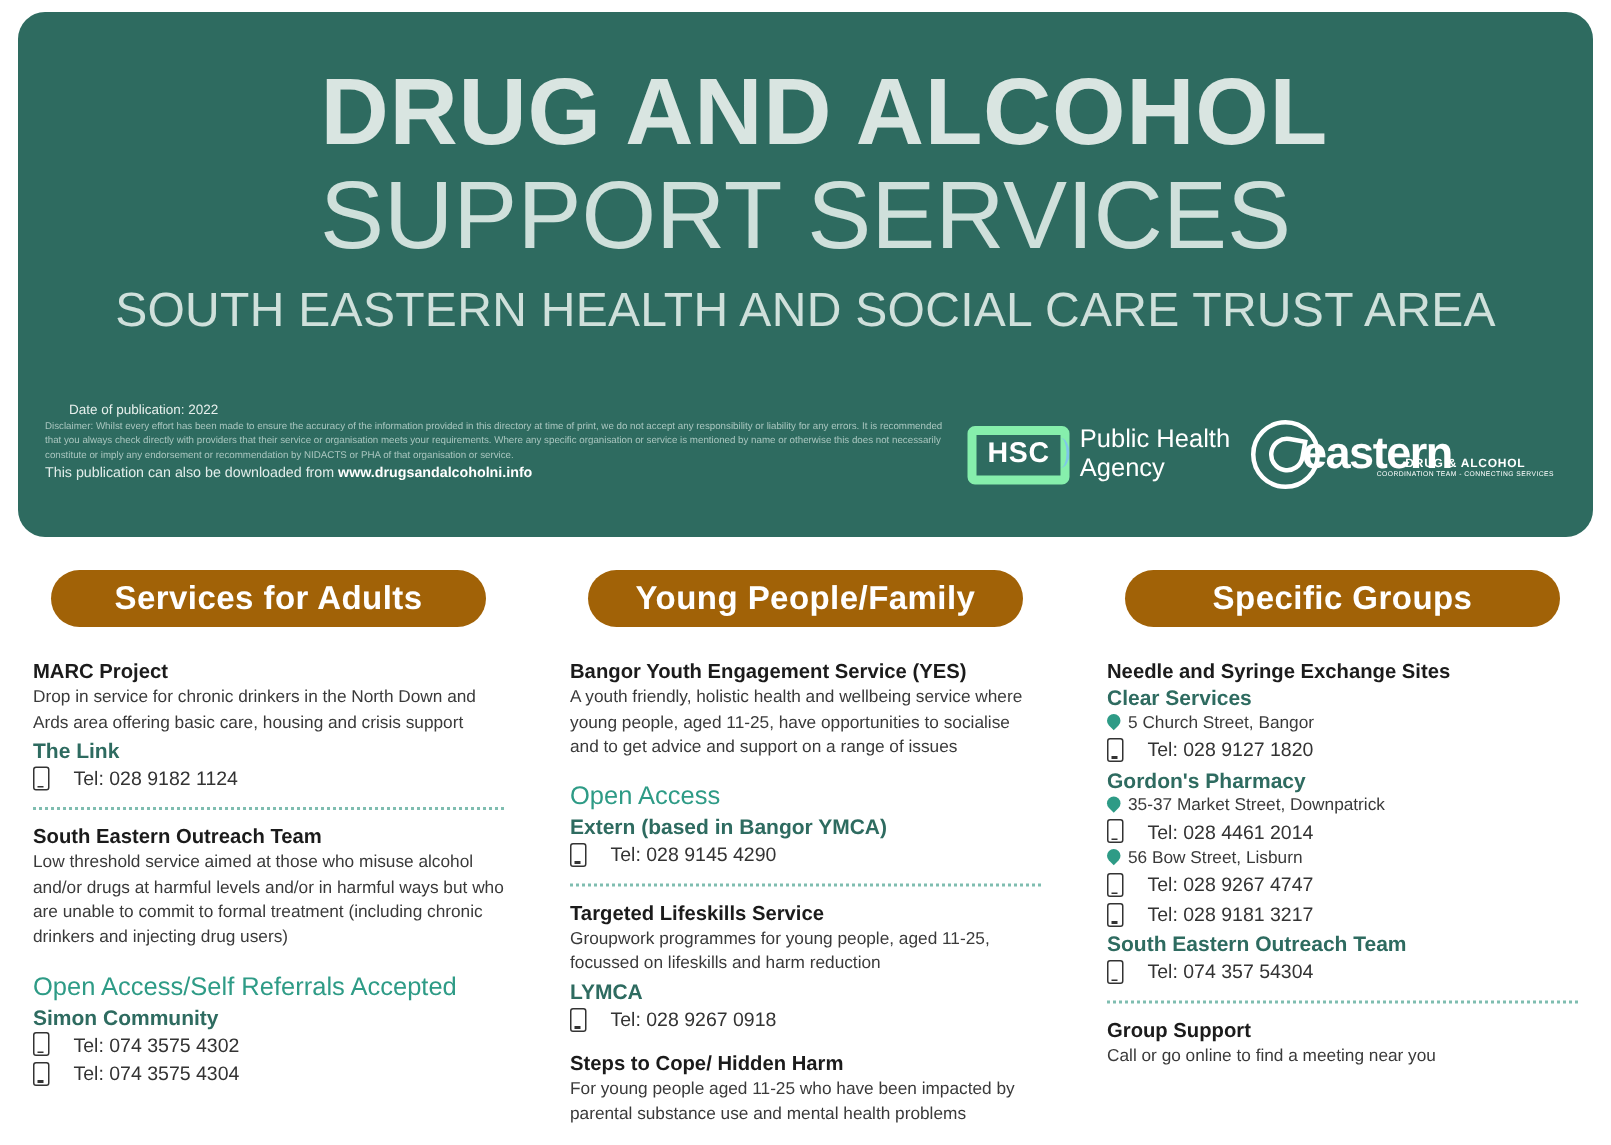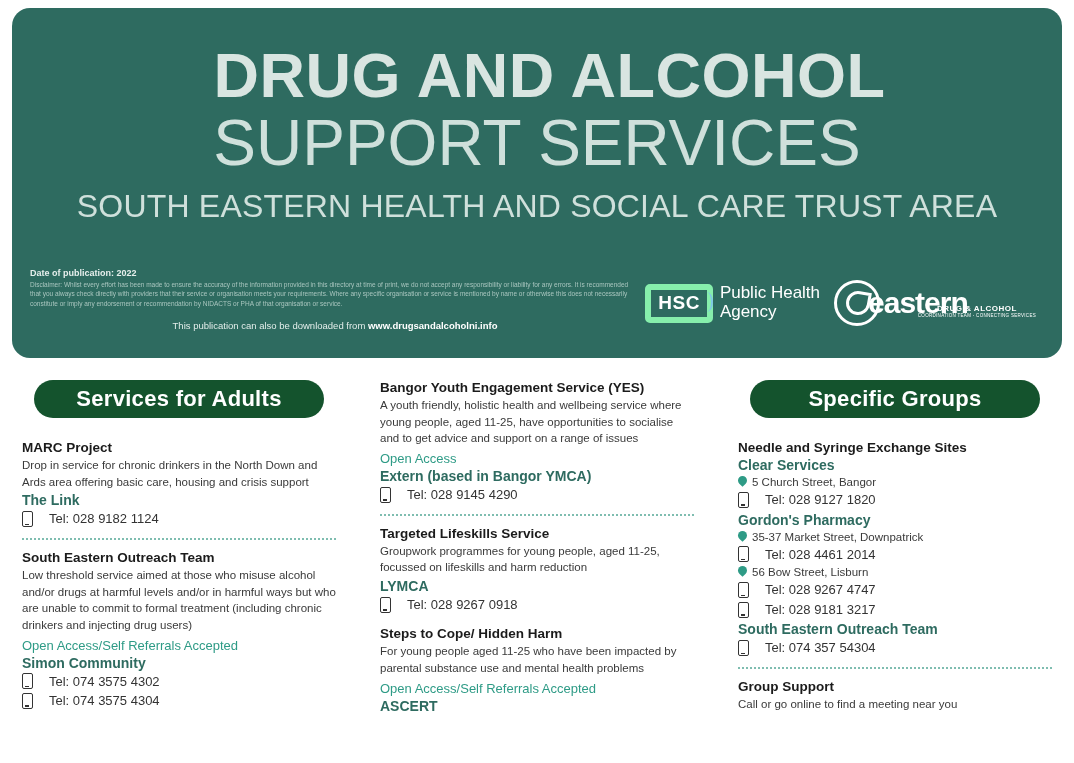--- a/index.html
+++ b/index.html
@@ -56,34 +56,34 @@
 
   .pub-info {
     position: absolute;
     left: 18px;
     top: 260px;
     width: 610px;
     color: #cfe0db;
   }
   .pub-date {
     font-size: 9px;
-    font-weight: bold;
+    font-weight: normal;
     color: #e6efec;
     margin-bottom: 2px;
+    margin-left: 16px;
   }
   .disclaimer {
     font-size: 6.5px;
     line-height: 1.45;
     color: #a9c6bf;
   }
   .download-line {
-    margin-top: 12px;
+    margin-top: 2px;
     font-size: 9.5px;
     color: #e2edea;
-    text-align: center;
   }
   .download-line b { color: #ffffff; }
 
   
   .logos {
     position: absolute;
     right: 26px;
     top: 272px;
     display: flex;
     align-items: center;
@@ -168,21 +168,21 @@
     left: 0;
     width: 1074px;
     display: flex;
   }
   .col {
     width: 358px;
     box-sizing: border-box;
     padding: 0 22px;
   }
   .col-head {
-    background: #14532d;
+    background: #a16207;
     border-radius: 22px;
     height: 38px;
     display: flex;
     align-items: center;
     justify-content: center;
     margin: 0 12px 22px 12px;
   }
   .col-head span {
     color: #ffffff;
     font-size: 22px;
@@ -197,23 +197,23 @@
     color: #1b1b1b;
     margin-bottom: 2px;
   }
   .entry-desc {
     font-size: 11.5px;
     color: #3a3a3a;
     line-height: 1.45;
     margin-bottom: 2px;
   }
   .entry-green {
-    font-size: 13px;
+    font-size: 17px;
     color: #2e9b86;
-    margin: 4px 0 2px 0;
+    margin: 14px 0 2px 0;
   }
   .entry-sub {
     font-size: 14px;
     font-weight: bold;
     color: #2e6b60;
     margin: 2px 0 1px 0;
   }
   .tel-line {
     font-size: 13px;
     color: #333333;
@@ -335,20 +335,23 @@
         <span>Tel: 074 3575 4302</span>
       </div>
       <div class="tel-line">
         <span class="phone-icon"></span>
         <span>Tel: 074 3575 4304</span>
       </div>
     </div>
   </div>
 
   <div class="col">
+    <div class="col-head">
+      <span>Young People/Family</span>
+    </div>
 
     <div class="entry">
       <div class="entry-title">Bangor Youth Engagement Service (YES)</div>
       <div class="entry-desc">A youth friendly, holistic health and wellbeing service where young people, aged 11-25, have opportunities to socialise and to get advice and support on a range of issues</div>
       <div class="entry-green">Open Access</div>
       <div class="entry-sub">Extern (based in Bangor YMCA)</div>
       <div class="tel-line">
         <span class="phone-icon"></span>
         <span>Tel: 028 9145 4290</span>
       </div>

